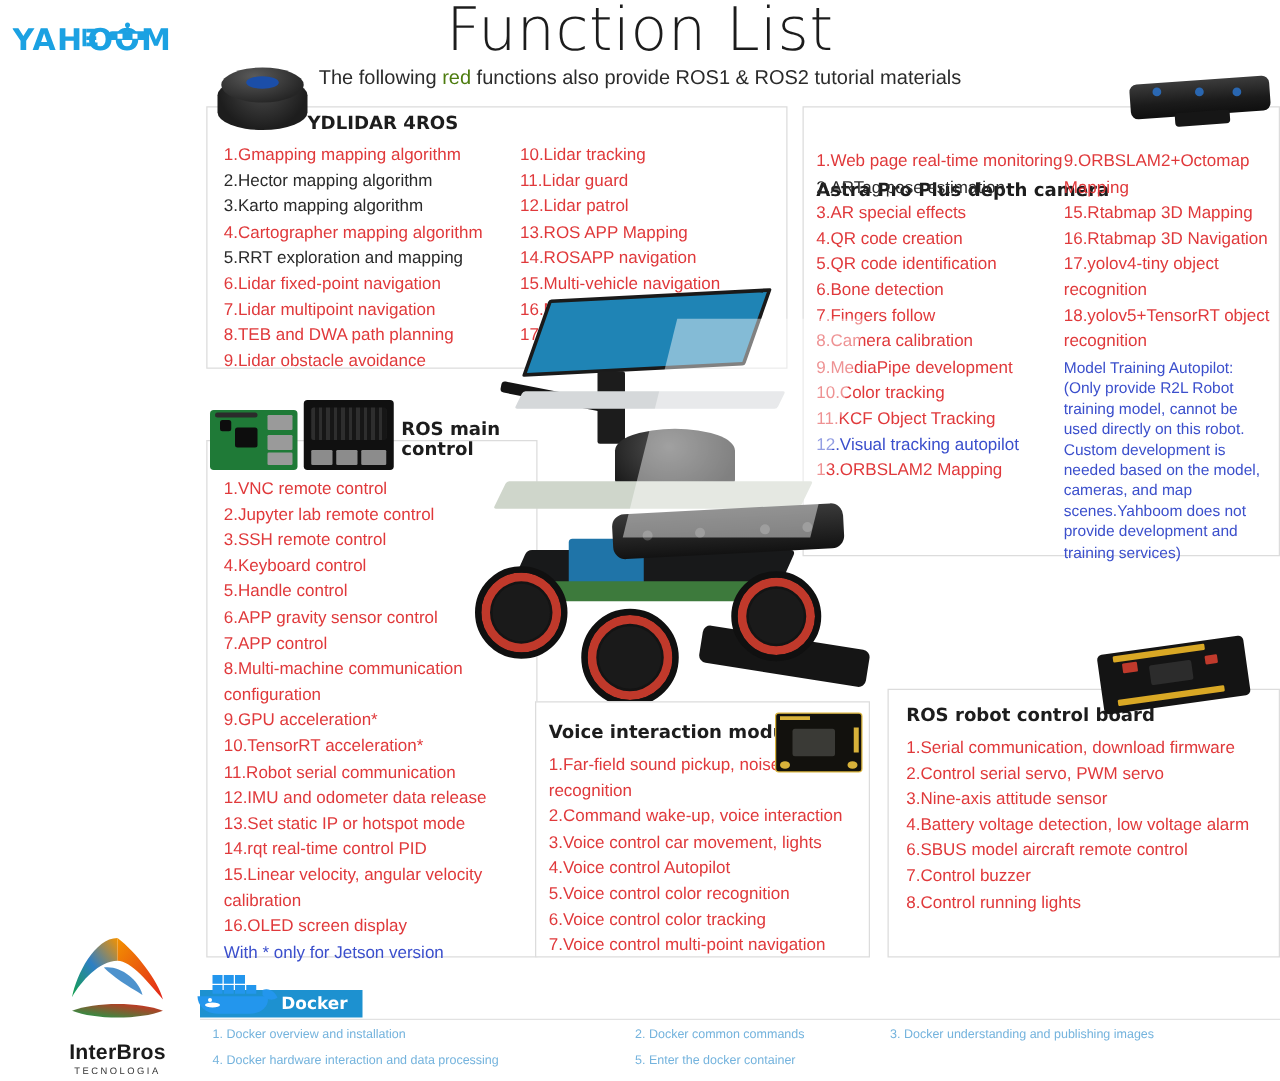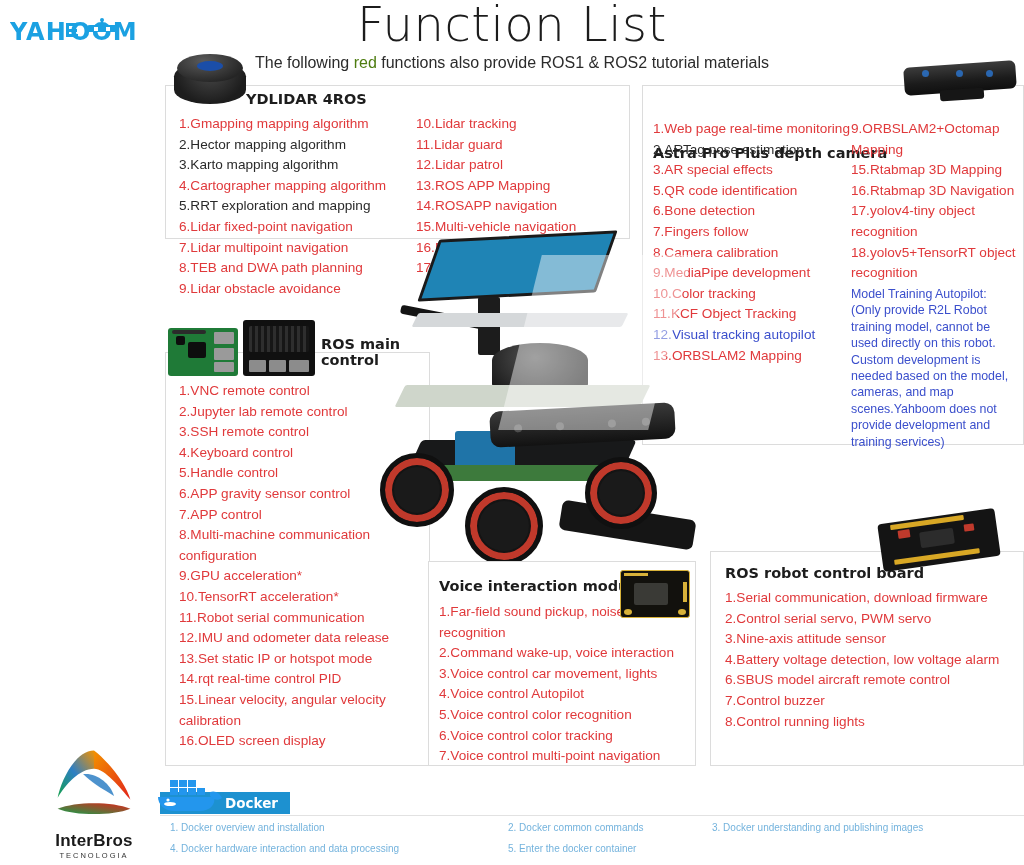--- a/index.html
+++ b/index.html
@@ -47,21 +47,21 @@
   }
   ul.flist li.black{color:#2a2a2a;}
   ul.flist li.blue{color:#3b4fcc;}
   ul.flist li.wrap{white-space:normal;}
 
   .note-blue{
     color:#3b4fcc;font-size:12.4px;line-height:16.4px;
   }
 
   
-  #panel-lidar{left:165px;top:85px;width:465px;height:154px;}
+  #panel-lidar{left:165px;top:85px;width:465px;height:210px;}
   #panel-lidar .panel-title{position:absolute;left:80px;top:5px;}
   #panel-lidar .col-a{position:absolute;left:13px;top:28px;width:245px;}
   #panel-lidar .col-b{position:absolute;left:250px;top:28px;width:205px;}
 
   #panel-camera{left:642px;top:85px;width:382px;height:360px;}
   #panel-camera .panel-title{position:absolute;left:10px;top:12px;margin-top:47px;}
   #panel-camera .col-a{position:absolute;left:10px;top:33px;width:200px;}
   #panel-camera .col-b{position:absolute;left:208px;top:33px;width:168px;}
   #panel-camera .col-b ul.flist li{white-space:normal;}
   #panel-camera .note-blue{position:absolute;left:208px;top:200px;width:162px;}
@@ -276,20 +276,21 @@
     <div class="lidar-dot"></div>
   </div>
 
   <div class="panel" id="panel-camera">
     <div class="panel-title">Astra Pro Plus depth camera</div>
     <div class="col-a">
       <ul class="flist">
         <li>1.Web page real-time monitoring</li>
         <li class="black">2.ARTag pose estimation</li>
         <li>3.AR special effects</li>
+        <li>4.QR code creation</li>
         <li>5.QR code identification</li>
         <li>6.Bone detection</li>
         <li>7.Fingers follow</li>
         <li>8.Camera calibration</li>
         <li>9.MediaPipe development</li>
         <li>10.Color tracking</li>
         <li>11.KCF Object Tracking</li>
         <li class="blue">12.Visual tracking autopilot</li>
         <li>13.ORBSLAM2 Mapping</li>
       </ul>
@@ -327,20 +328,21 @@
         <li>7.APP control</li>
         <li>8.Multi-machine communication configuration</li>
         <li>9.GPU acceleration*</li>
         <li>10.TensorRT acceleration*</li>
         <li>11.Robot serial communication</li>
         <li>12.IMU and odometer data release</li>
         <li>13.Set static IP or hotspot mode</li>
         <li>14.rqt real-time control PID</li>
         <li>15.Linear velocity, angular velocity calibration</li>
         <li>16.OLED screen display</li>
+        <li class="blue">With * only for Jetson version</li>
       </ul>
     </div>
   </div>
 
   <div class="photo" id="photo-pi">
     <div class="pi-board"></div>
     <div class="pi-chip" style="left:20px;top:14px;width:18px;height:16px;"></div>
     <div class="pi-chip" style="left:8px;top:8px;width:9px;height:9px;"></div>
     <div class="pi-port" style="left:46px;top:4px;width:20px;height:12px;"></div>
     <div class="pi-port" style="left:46px;top:20px;width:20px;height:12px;"></div>

